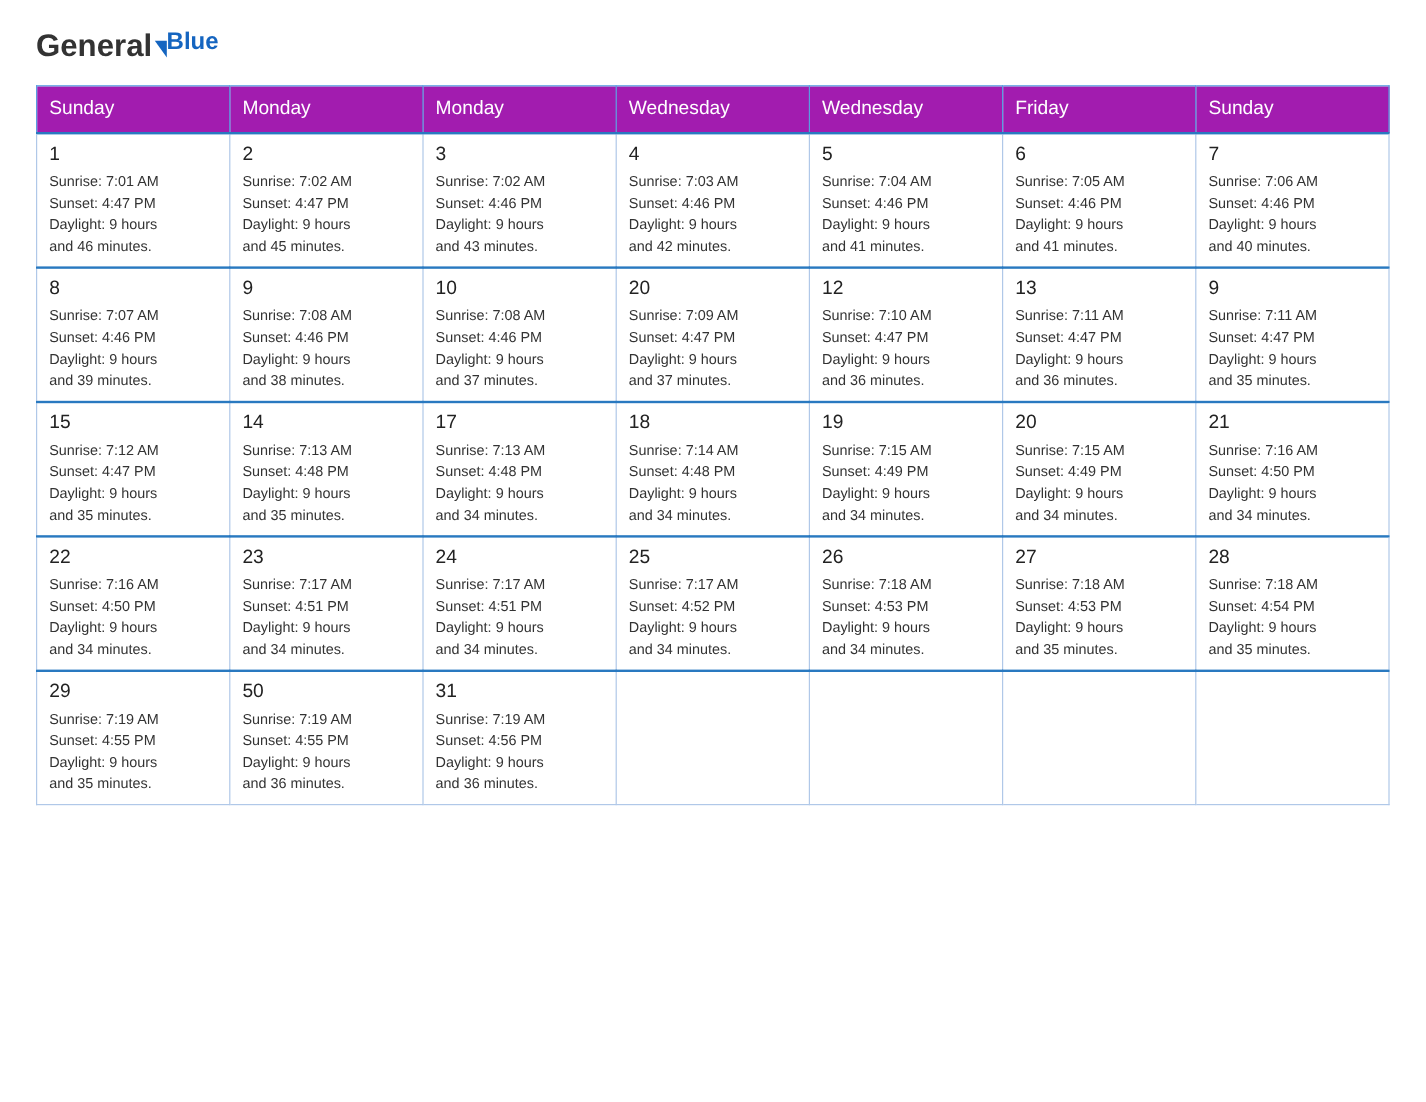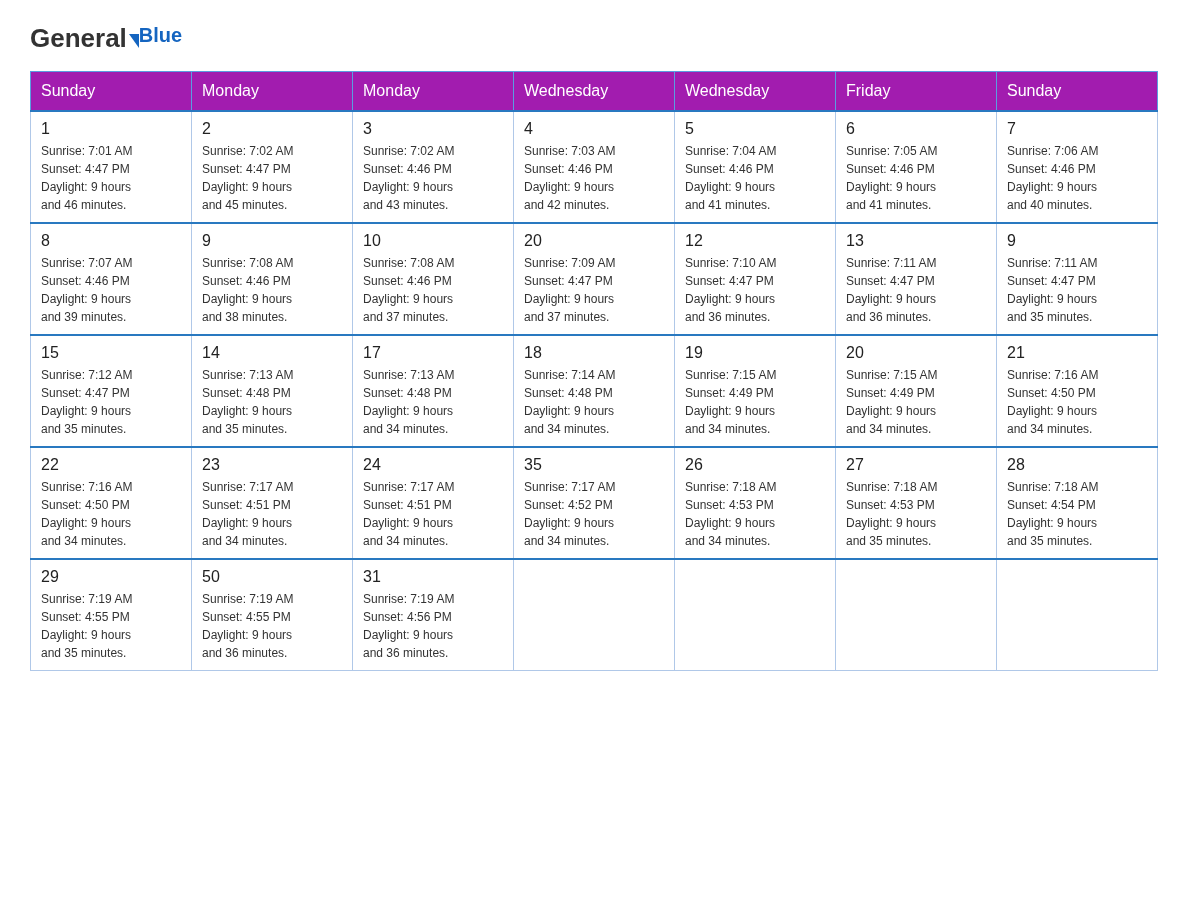--- a/index.html
+++ b/index.html
@@ -338,21 +338,21 @@
         <td>
         <span class="day-number">24</span>
         <div class="day-info">
           Sunrise: 7:17 AM<br>
           Sunset: 4:51 PM<br>
           Daylight: 9 hours<br>
           and 34 minutes.
         </div>
       </td>
         <td>
-        <span class="day-number">35</span>
+        <span class="day-number">25</span>
         <div class="day-info">
           Sunrise: 7:17 AM<br>
           Sunset: 4:52 PM<br>
           Daylight: 9 hours<br>
           and 34 minutes.
         </div>
       </td>
         <td>
         <span class="day-number">26</span>
         <div class="day-info">

